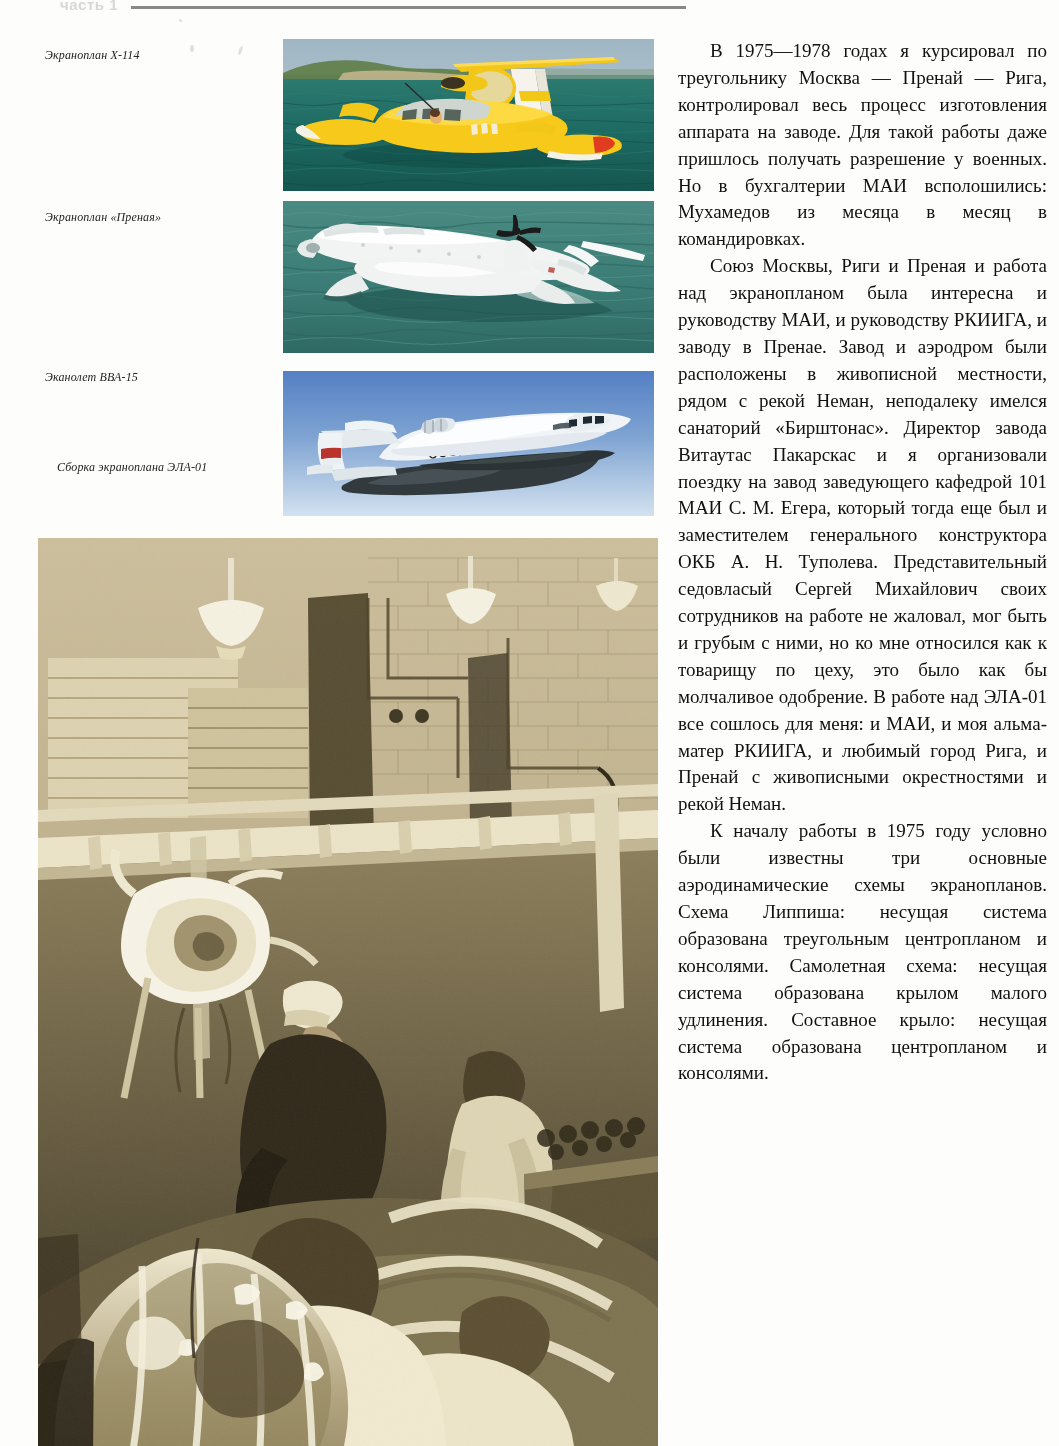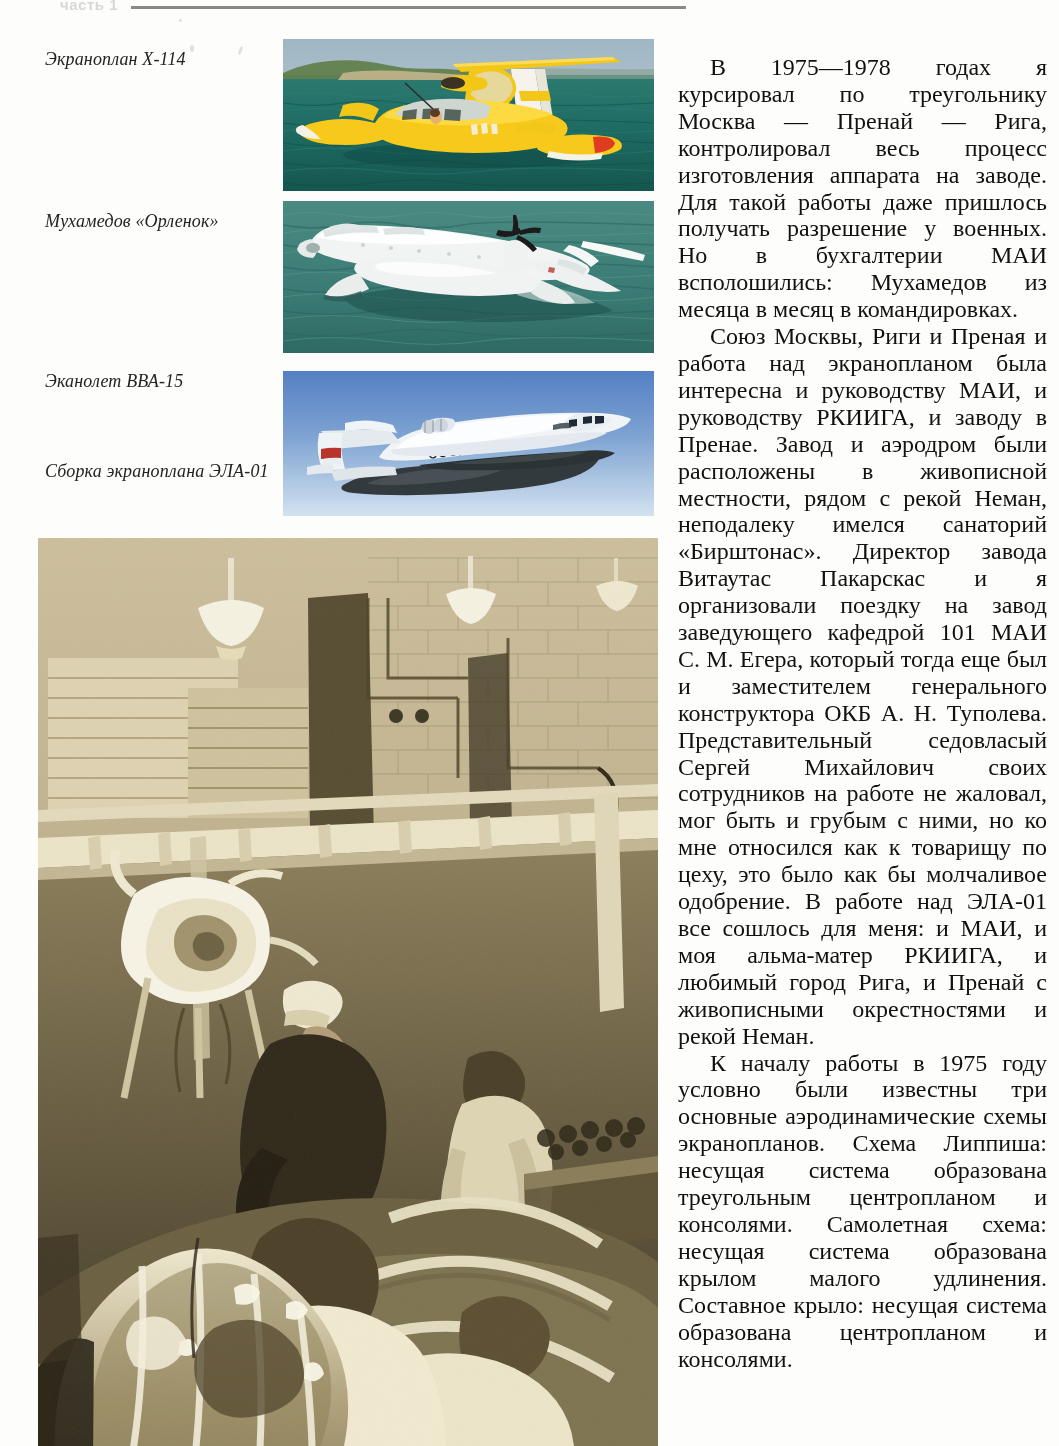--- a/index.html
+++ b/index.html
@@ -23,61 +23,61 @@
     font-family:"Liberation Sans",sans-serif;font-size:15px;font-weight:700;
     color:#b9b9b9;letter-spacing:.5px;opacity:.55;
     white-space:nowrap;overflow:hidden;
   }
   .speck{position:absolute;border-radius:50%;background:#c9c6bd;opacity:.55;}
 
   
   .caption{
     position:absolute;left:45px;width:232px;
     font-family:"Liberation Serif",serif;
-    font-style:italic;font-size:18px;line-height:1.30;
+    font-style:italic;font-size:12px;line-height:1.30;
     color:#232323;letter-spacing:.15px;
   }
   .cap1{top:48px;}
   .cap2{top:210px;}
   .cap3{top:370px;}
-  .cap4{top:460px;}
+  .cap4{top:460px;margin-left:12px;}
 
   
   .photo{position:absolute;overflow:hidden;}
   .ph-x114  {left:283px;top:39px;  width:371px;height:152px;}
   .ph-orlen {left:283px;top:201px; width:371px;height:152px;}
   .ph-vva   {left:283px;top:371px; width:371px;height:145px;}
   .ph-shop  {left:38px; top:538px; width:620px;height:908px;}
 
   .photo svg{display:block;width:100%;height:100%;}
 
   
   .bodycol{
-    position:absolute;left:678px;top:54px;width:369px;
+    position:absolute;left:678px;top:38px;width:369px;
     font-family:"Liberation Serif",serif;
-    font-size:24px;line-height:26.9px;
+    font-size:19px;line-height:26.9px;
     text-align:justify;text-justify:inter-word;
     color:#111;
     hyphens:manual;
   }
   .bodycol p{margin:0;text-indent:32px;}
 </style>
 </head>
 <body>
 
 <div class="page">
 
   <div class="header-rule"></div>
   <div class="header-folio">часть 1</div>
   <div class="speck" style="left:190px;top:45px;width:4px;height:7px;"></div>
   <div class="speck" style="left:239px;top:46px;width:3px;height:9px;transform:rotate(20deg);"></div>
   <div class="speck" style="left:179px;top:19px;width:3px;height:3px;"></div>
 
   <div class="caption cap1">Экраноплан Х-114</div>
-  <div class="caption cap2">Мухамедов «Орленок»</div>
+  <div class="caption cap2">Экраноплан «Преная»</div>
   <div class="caption cap3">Эканолет ВВА-15</div>
   <div class="caption cap4">Сборка экраноплана ЭЛА-01</div>
 
   <div class="photo ph-x114">
     <svg viewBox="0 0 371 152" preserveAspectRatio="none">
       <defs>
         <linearGradient id="g-x-sky" x1="0" y1="0" x2="0" y2="1">
           <stop offset="0" stop-color="#9fb6c4"></stop>
             <stop offset="1" stop-color="#c6d3d8"></stop>
         </linearGradient>

